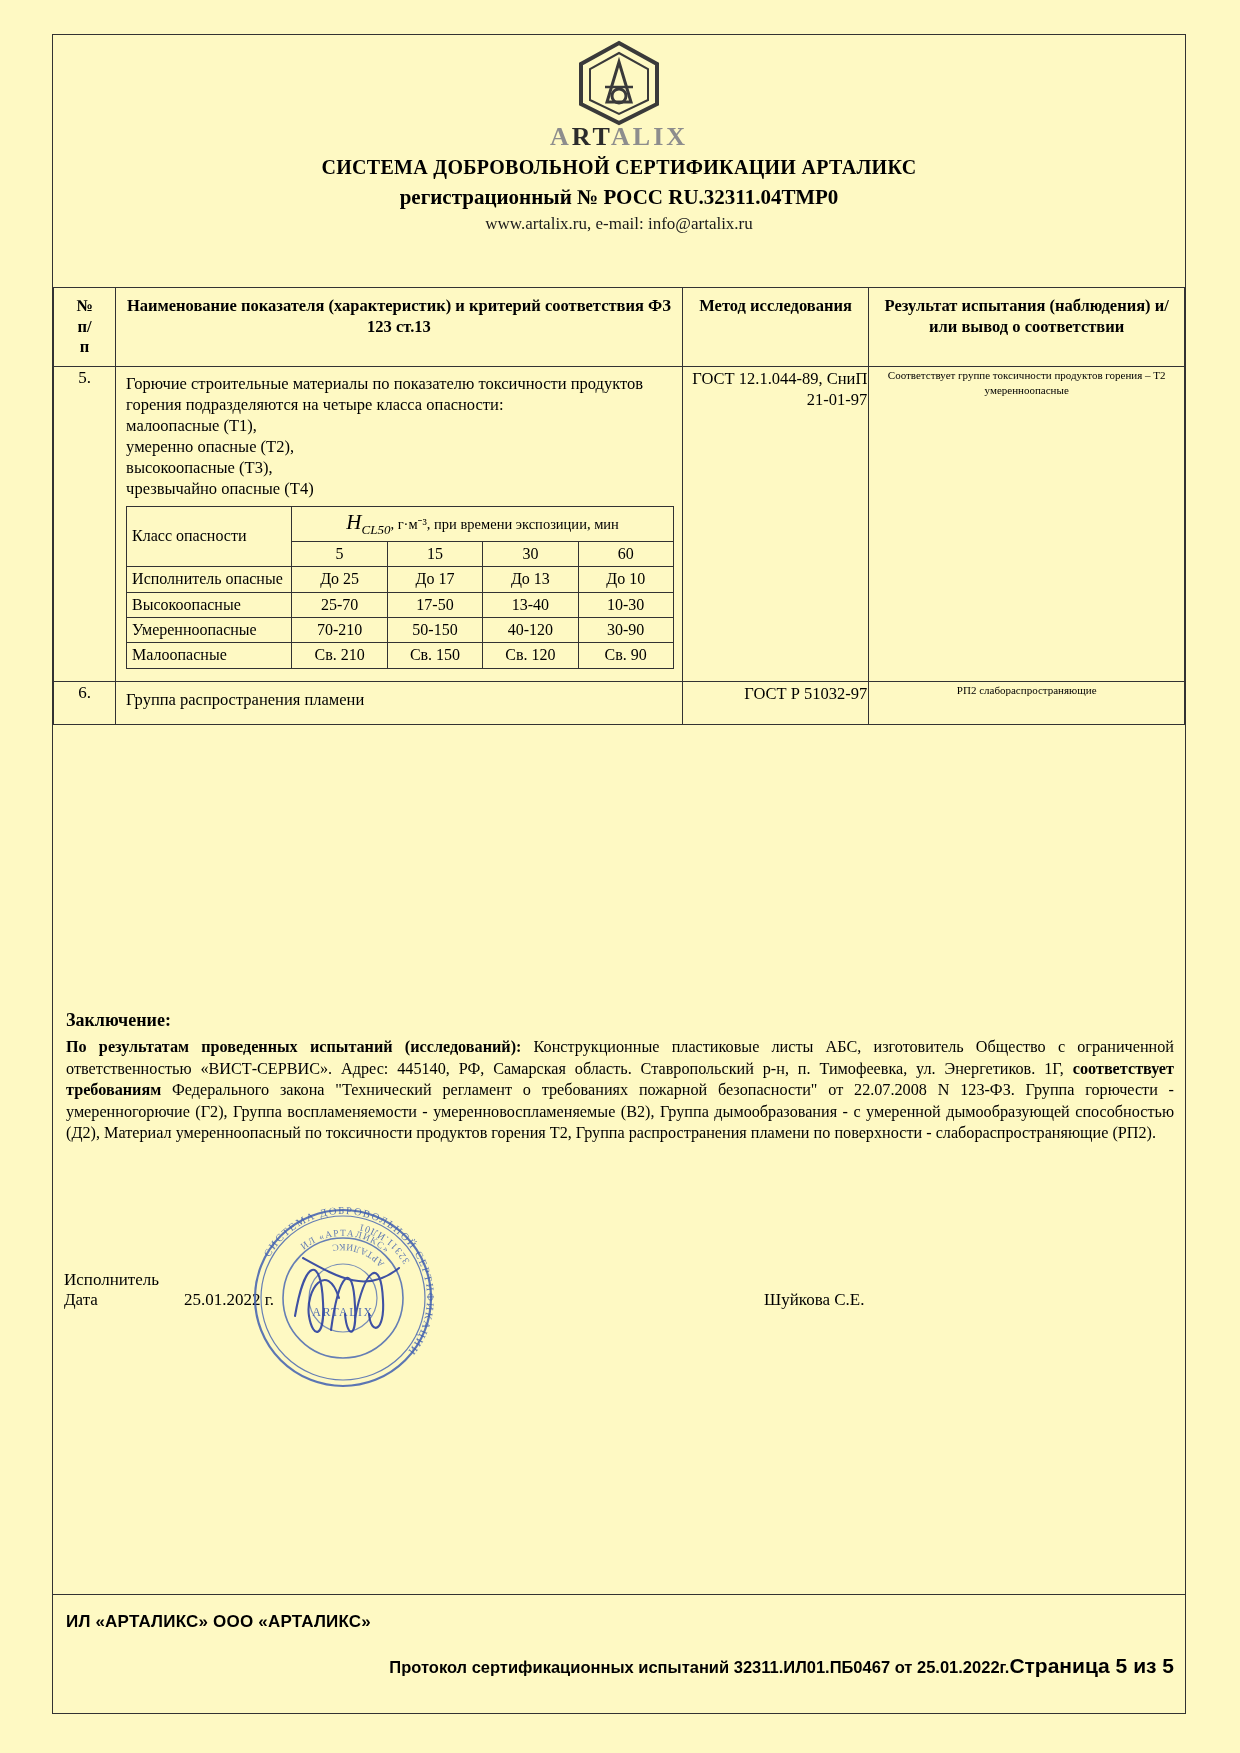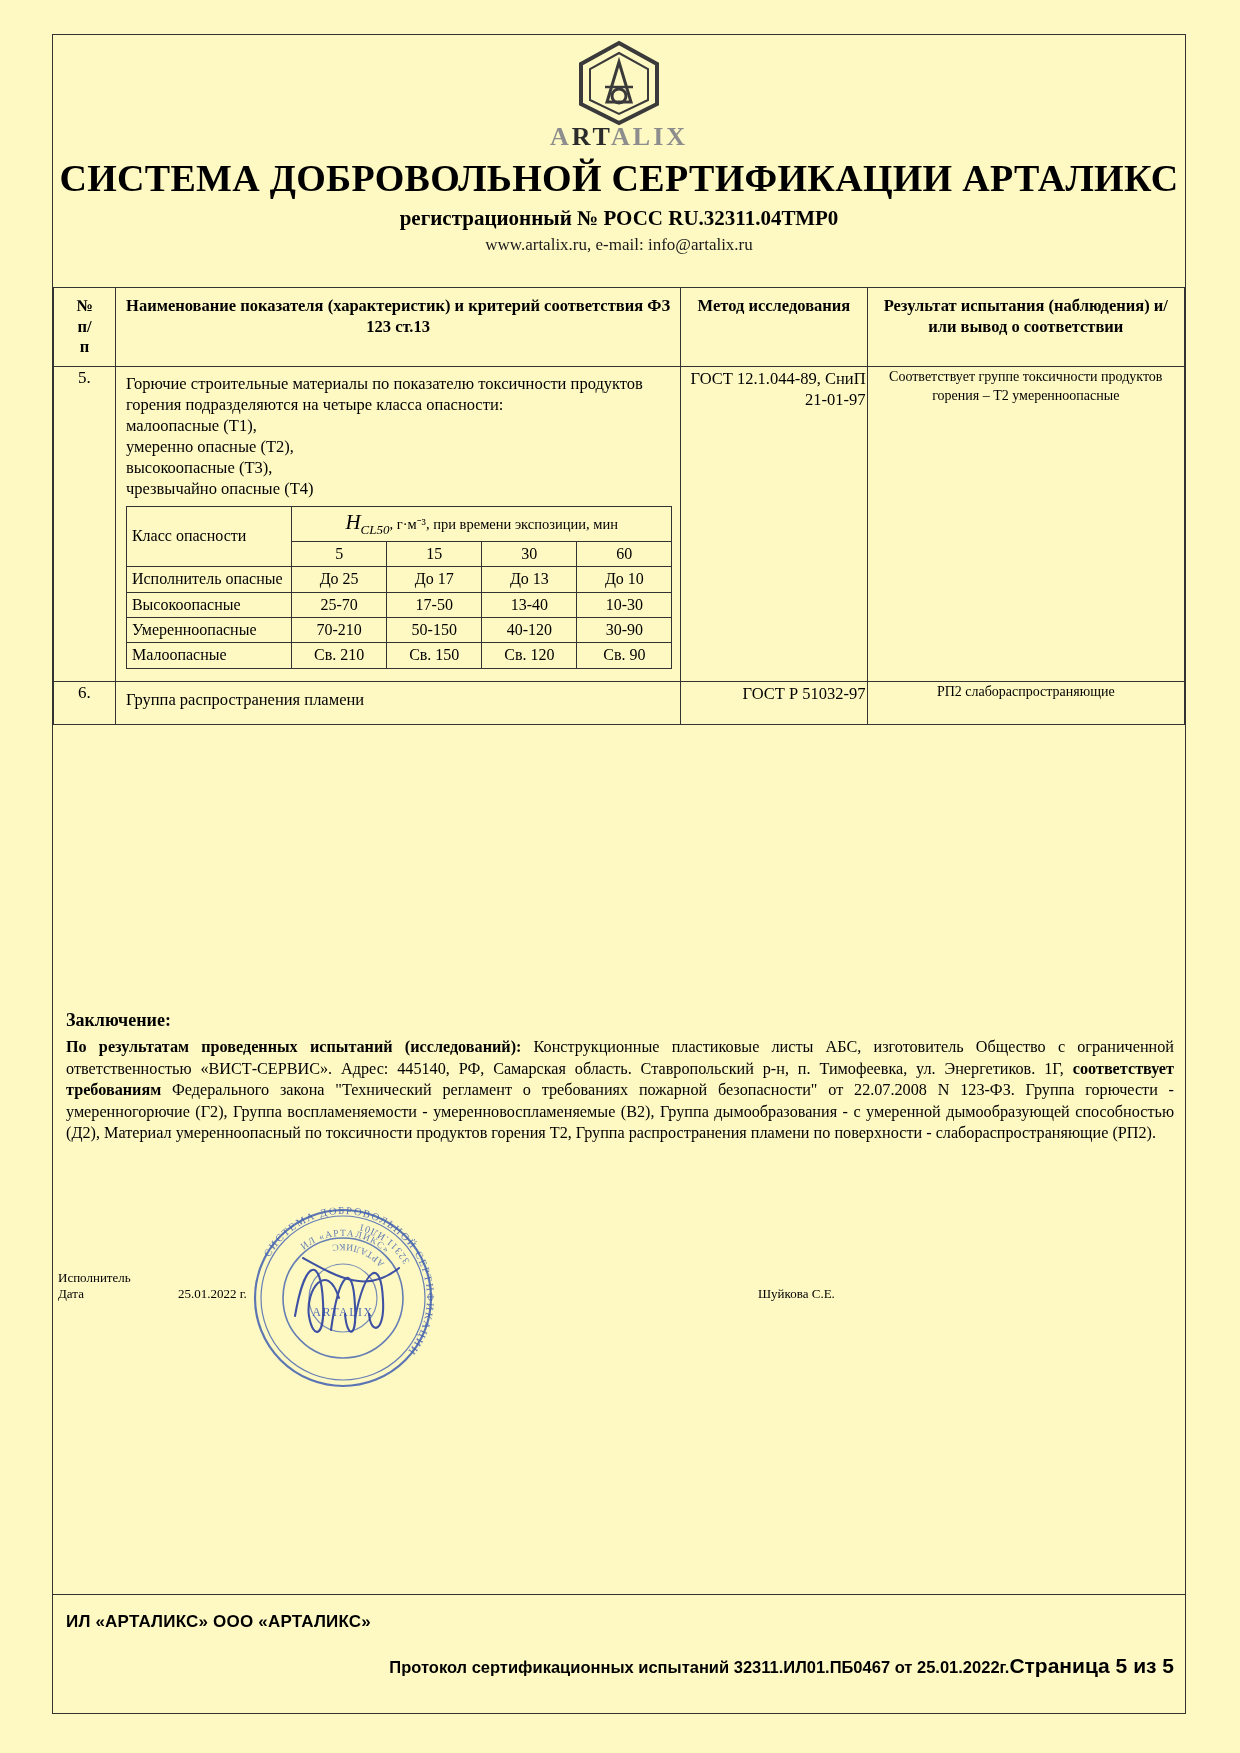--- a/index.html
+++ b/index.html
@@ -46,21 +46,21 @@
     font-size: 26px;
     letter-spacing: 3px;
     font-weight: bold;
     color: #2b2b2b;
     margin-top: -4px;
   }
   .brand-name .dim { color: #8d8d8d; }
   .title-main {
     font-family: "Liberation Serif", serif;
     font-weight: bold;
-    font-size: 38px;
+    font-size: 20px;
     letter-spacing: 0.3px;
     margin-top: 4px;
   }
   .title-reg {
     font-family: "Liberation Serif", serif;
     font-weight: bold;
     font-size: 21px;
     margin-top: 6px;
   }
   .title-web {
@@ -107,21 +107,21 @@
     line-height: 1.28;
     padding: 6px 8px 12px 10px;
   }
   td.method-cell {
     font-size: 16.5px;
     text-align: right;
     vertical-align: middle;
     line-height: 1.3;
   }
   td.result-cell {
-    font-size: 14px;
+    font-size: 11px;
     text-align: center;
     vertical-align: middle;
     line-height: 1.35;
   }
 
   
   table.inner {
     border-collapse: collapse;
     width: 100%;
     margin-top: 6px;
@@ -164,25 +164,25 @@
   }
   .concl-body {
     font-size: 16.2px;
     line-height: 1.33;
     text-align: justify;
   }
   .concl-body b { font-weight: bold; }
 
   .sign-block {
     position: absolute;
-    left: 58px;
+    left: 64px;
     top: 1270px;
     width: 1108px;
     font-family: "Liberation Serif", serif;
-    font-size: 13px;
+    font-size: 17px;
   }
   .sign-row { display: flex; }
   .sign-label { width: 120px; }
   .sign-date { width: 250px; }
   .sign-person { margin-left: 330px; }
 
   
   .stamp {
     position: absolute;
     left: 243px;

